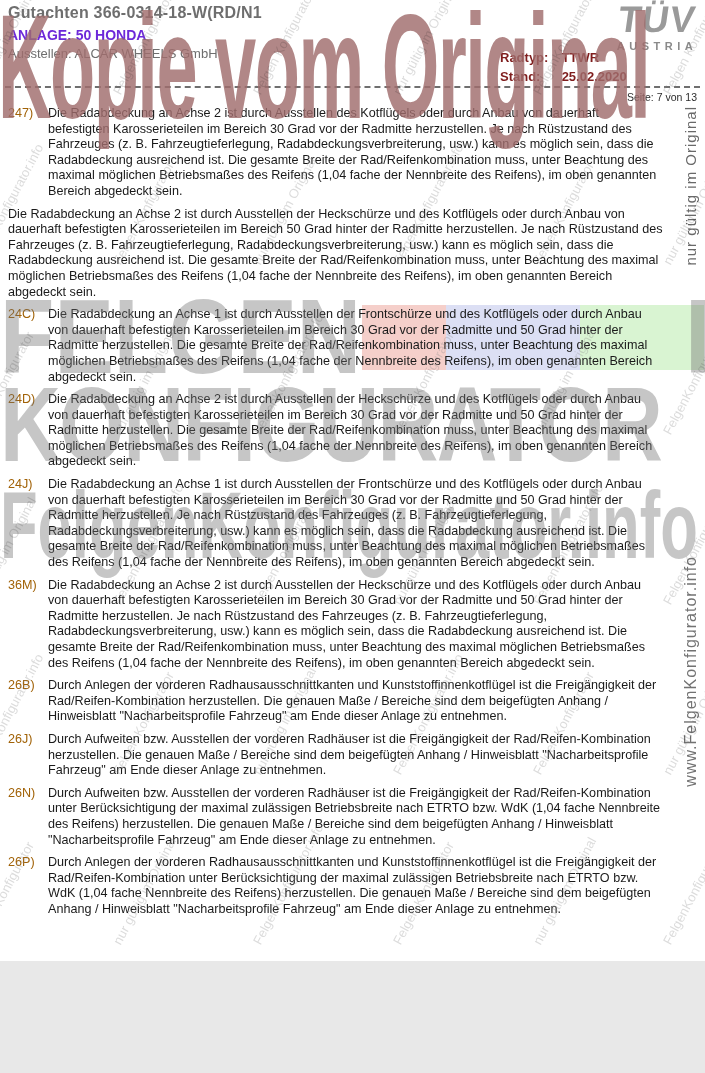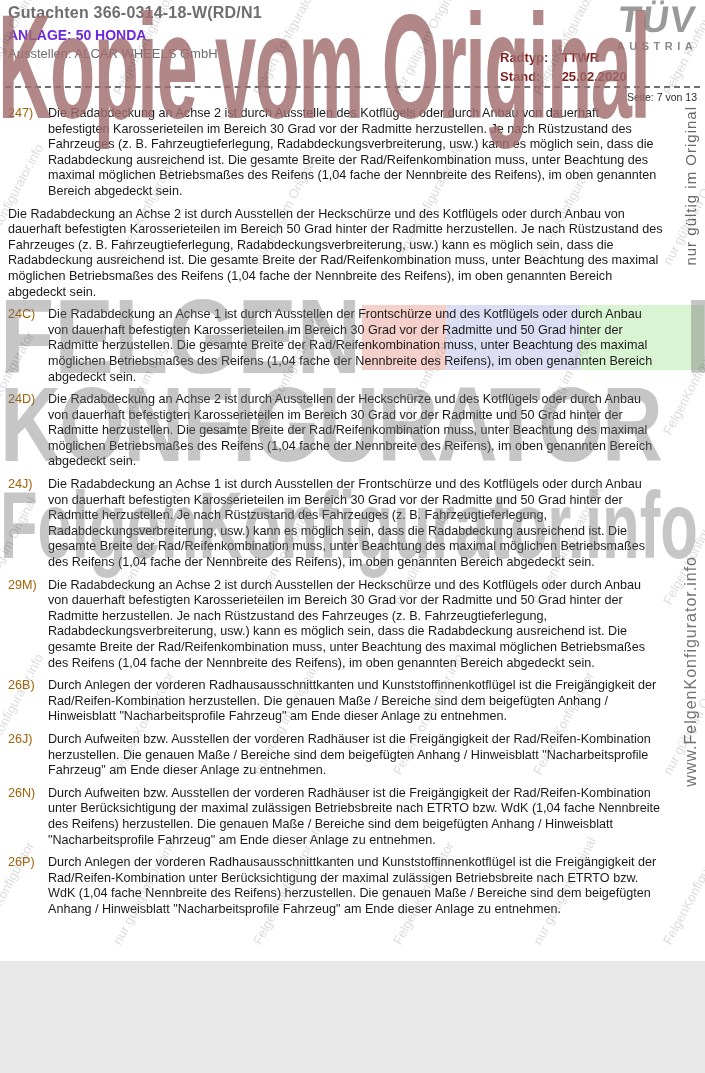--- a/index.html
+++ b/index.html
@@ -104,21 +104,21 @@
       </div>
       <div class="para">
         <div class="pnum">24D)</div>
         <div class="ptext">Die Radabdeckung an Achse 2 ist durch Ausstellen der Heckschürze und des Kotflügels oder durch Anbau von dauerhaft befestigten Karosserieteilen im Bereich 30 Grad vor der Radmitte und 50 Grad hinter der Radmitte herzustellen. Die gesamte Breite der Rad/Reifenkombination muss, unter Beachtung des maximal möglichen Betriebsmaßes des Reifens (1,04 fache der Nennbreite des Reifens), im oben genannten Bereich abgedeckt sein.</div>
       </div>
       <div class="para">
         <div class="pnum">24J)</div>
         <div class="ptext">Die Radabdeckung an Achse 1 ist durch Ausstellen der Frontschürze und des Kotflügels oder durch Anbau von dauerhaft befestigten Karosserieteilen im Bereich 30 Grad vor der Radmitte und 50 Grad hinter der Radmitte herzustellen. Je nach Rüstzustand des Fahrzeuges (z. B. Fahrzeugtieferlegung, Radabdeckungsverbreiterung, usw.) kann es möglich sein, dass die Radabdeckung ausreichend ist. Die gesamte Breite der Rad/Reifenkombination muss, unter Beachtung des maximal möglichen Betriebsmaßes des Reifens (1,04 fache der Nennbreite des Reifens), im oben genannten Bereich abgedeckt sein.</div>
       </div>
       <div class="para">
-        <div class="pnum">29M)</div>
+        <div class="pnum">36M)</div>
         <div class="ptext">Die Radabdeckung an Achse 2 ist durch Ausstellen der Heckschürze und des Kotflügels oder durch Anbau von dauerhaft befestigten Karosserieteilen im Bereich 30 Grad vor der Radmitte und 50 Grad hinter der Radmitte herzustellen. Je nach Rüstzustand des Fahrzeuges (z. B. Fahrzeugtieferlegung, Radabdeckungsverbreiterung, usw.) kann es möglich sein, dass die Radabdeckung ausreichend ist. Die gesamte Breite der Rad/Reifenkombination muss, unter Beachtung des maximal möglichen Betriebsmaßes des Reifens (1,04 fache der Nennbreite des Reifens), im oben genannten Bereich abgedeckt sein.</div>
       </div>
       <div class="para">
         <div class="pnum">26B)</div>
         <div class="ptext">Durch Anlegen der vorderen Radhausausschnittkanten und Kunststoffinnenkotflügel ist die Freigängigkeit der Rad/Reifen-Kombination herzustellen. Die genauen Maße / Bereiche sind dem beigefügten Anhang / Hinweisblatt "Nacharbeitsprofile Fahrzeug" am Ende dieser Anlage zu entnehmen.</div>
       </div>
       <div class="para">
         <div class="pnum">26J)</div>
         <div class="ptext">Durch Aufweiten bzw. Ausstellen der vorderen Radhäuser ist die Freigängigkeit der Rad/Reifen-Kombination herzustellen. Die genauen Maße / Bereiche sind dem beigefügten Anhang / Hinweisblatt "Nacharbeitsprofile Fahrzeug" am Ende dieser Anlage zu entnehmen.</div>
       </div>

